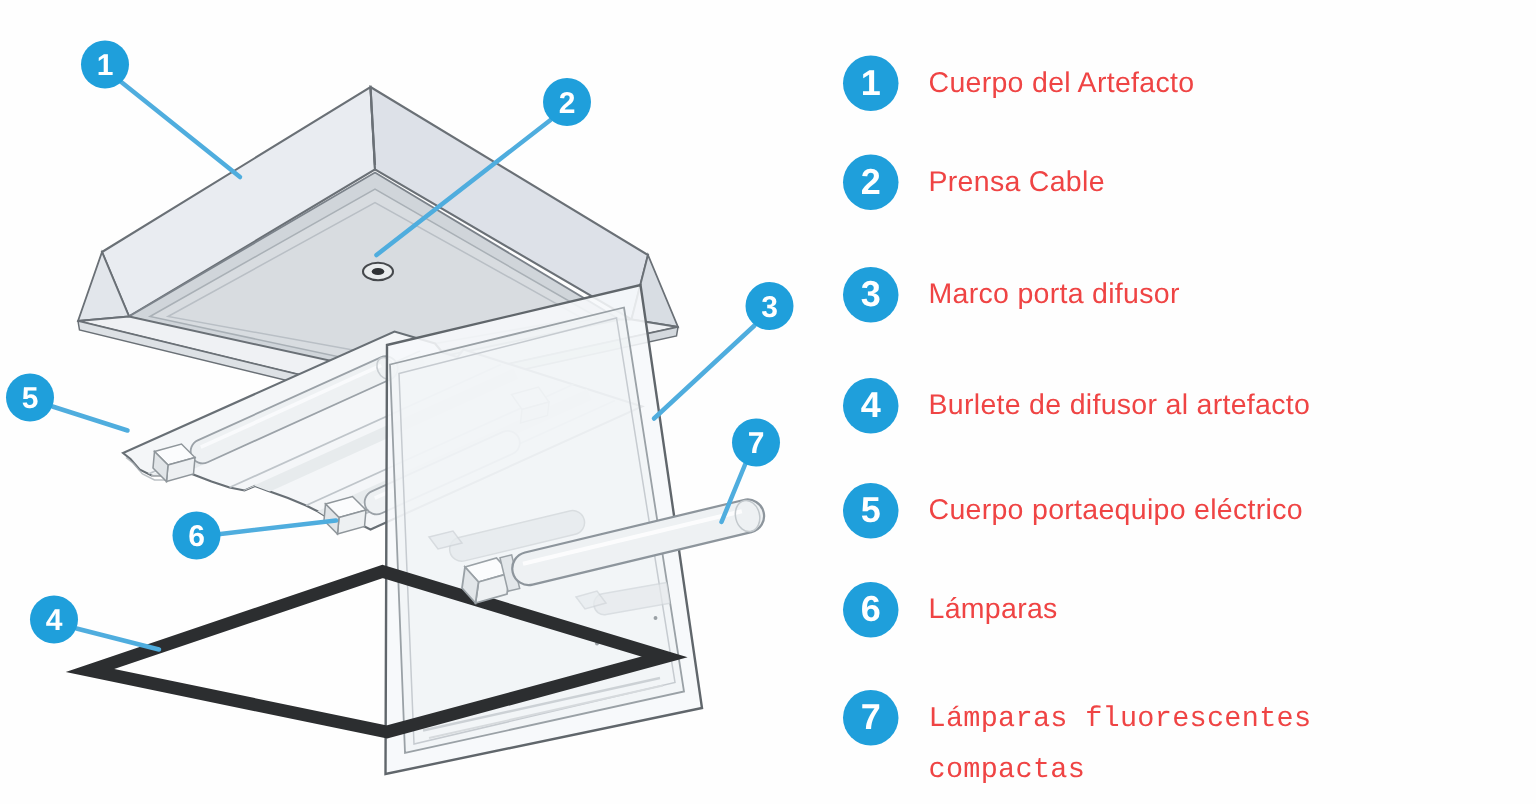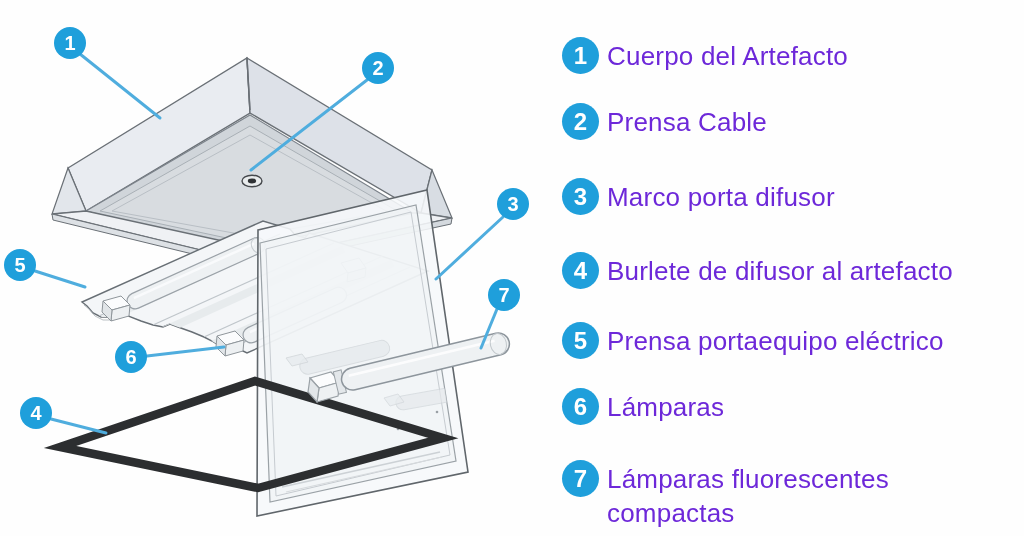--- a/index.html
+++ b/index.html
@@ -4,22 +4,22 @@
 <style>
   html,body{margin:0;padding:0;background:#ffffff;}
   #stage{position:relative;width:1024px;height:536px;background:#fefefe;overflow:hidden;
          font-family:"Liberation Sans", sans-serif;}
   #diagram{position:absolute;left:0;top:0;}
   .legend-row{position:absolute;left:562px;display:flex;align-items:center;}
   .legend-row.top-align{align-items:flex-start;}
   .lg-circle{width:37px;height:37px;border-radius:50%;flex:0 0 37px;
              display:flex;align-items:center;justify-content:center;
              color:#ffffff;font-weight:bold;font-size:24px;}
-  .lg-label{margin-left:8px;color:#6d28d9;font-size:26px;line-height:34px;letter-spacing:0.2px;}
-  .lg-label.wrap{width:348px;margin-top:2px;}
+  .lg-label{margin-left:20px;color:#ef4444;font-size:19px;line-height:34px;letter-spacing:0.2px;}
+  .lg-label.wrap{width:348px;margin-top:2px;font-family:Liberation Mono, monospace;}
 </style>
 </head>
 <body>
 
 <div id="stage">
 
   <svg id="diagram" width="560" height="536" viewBox="0 0 560 536">
 
     <defs>
       <clipPath id="trayClip">
@@ -193,21 +193,21 @@
     <div class="legend-row" style="top:178px;">
       <div class="lg-circle" style="background:#1f9fdb;">3</div>
       <div class="lg-label">Marco porta difusor</div>
     </div>
     <div class="legend-row" style="top:252px;">
       <div class="lg-circle" style="background:#1f9fdb;">4</div>
       <div class="lg-label">Burlete de difusor al artefacto</div>
     </div>
     <div class="legend-row" style="top:322px;">
       <div class="lg-circle" style="background:#1f9fdb;">5</div>
-      <div class="lg-label">Prensa portaequipo eléctrico</div>
+      <div class="lg-label">Cuerpo portaequipo eléctrico</div>
     </div>
     <div class="legend-row" style="top:388px;">
       <div class="lg-circle" style="background:#1f9fdb;">6</div>
       <div class="lg-label">Lámparas</div>
     </div>
     <div class="legend-row top-align" style="top:460px;">
       <div class="lg-circle" style="background:#1f9fdb;">7</div>
       <div class="lg-label wrap">Lámparas fluorescentes compactas</div>
     </div>
   </div>

